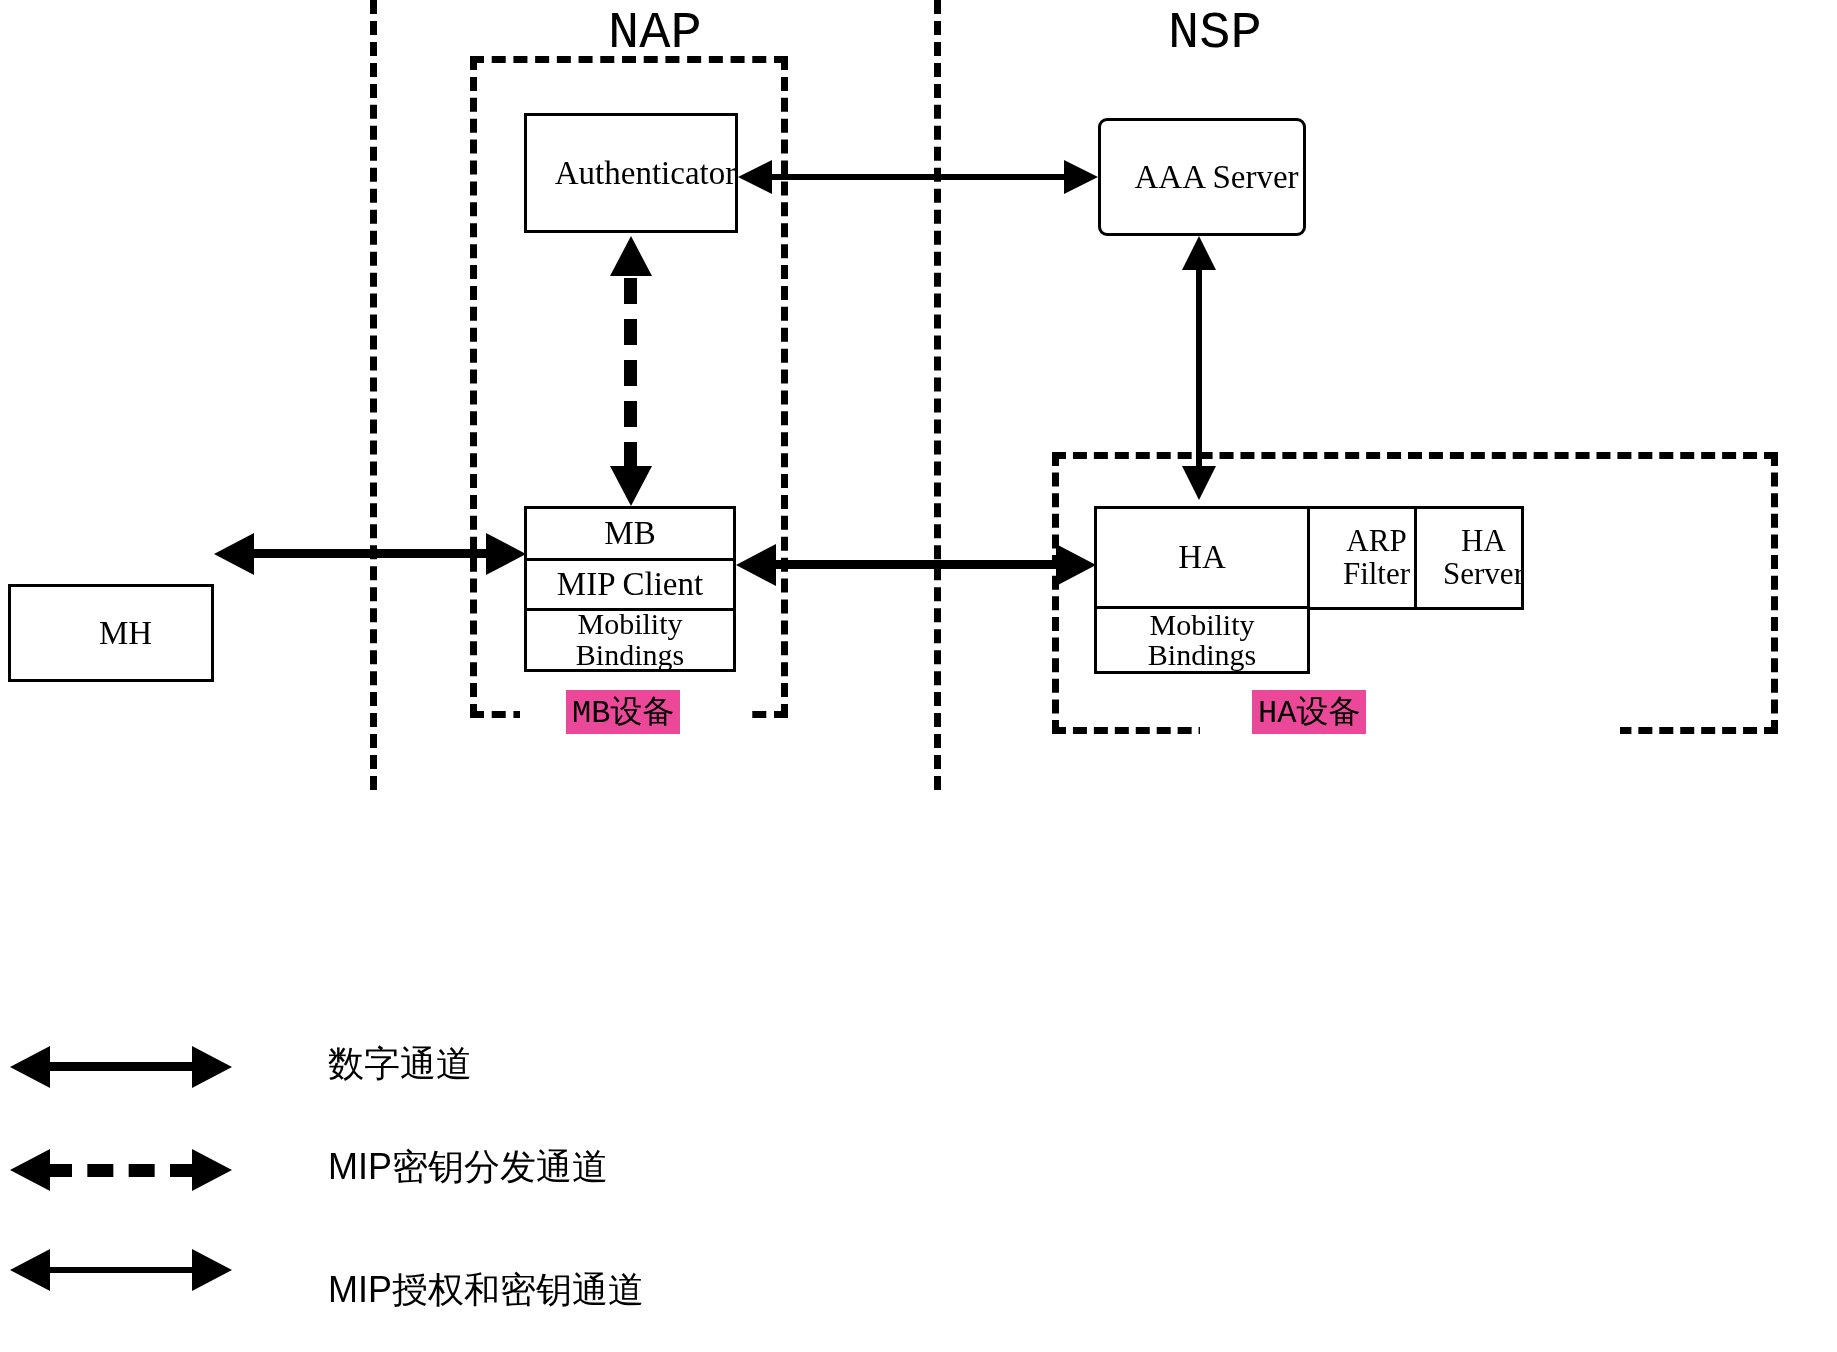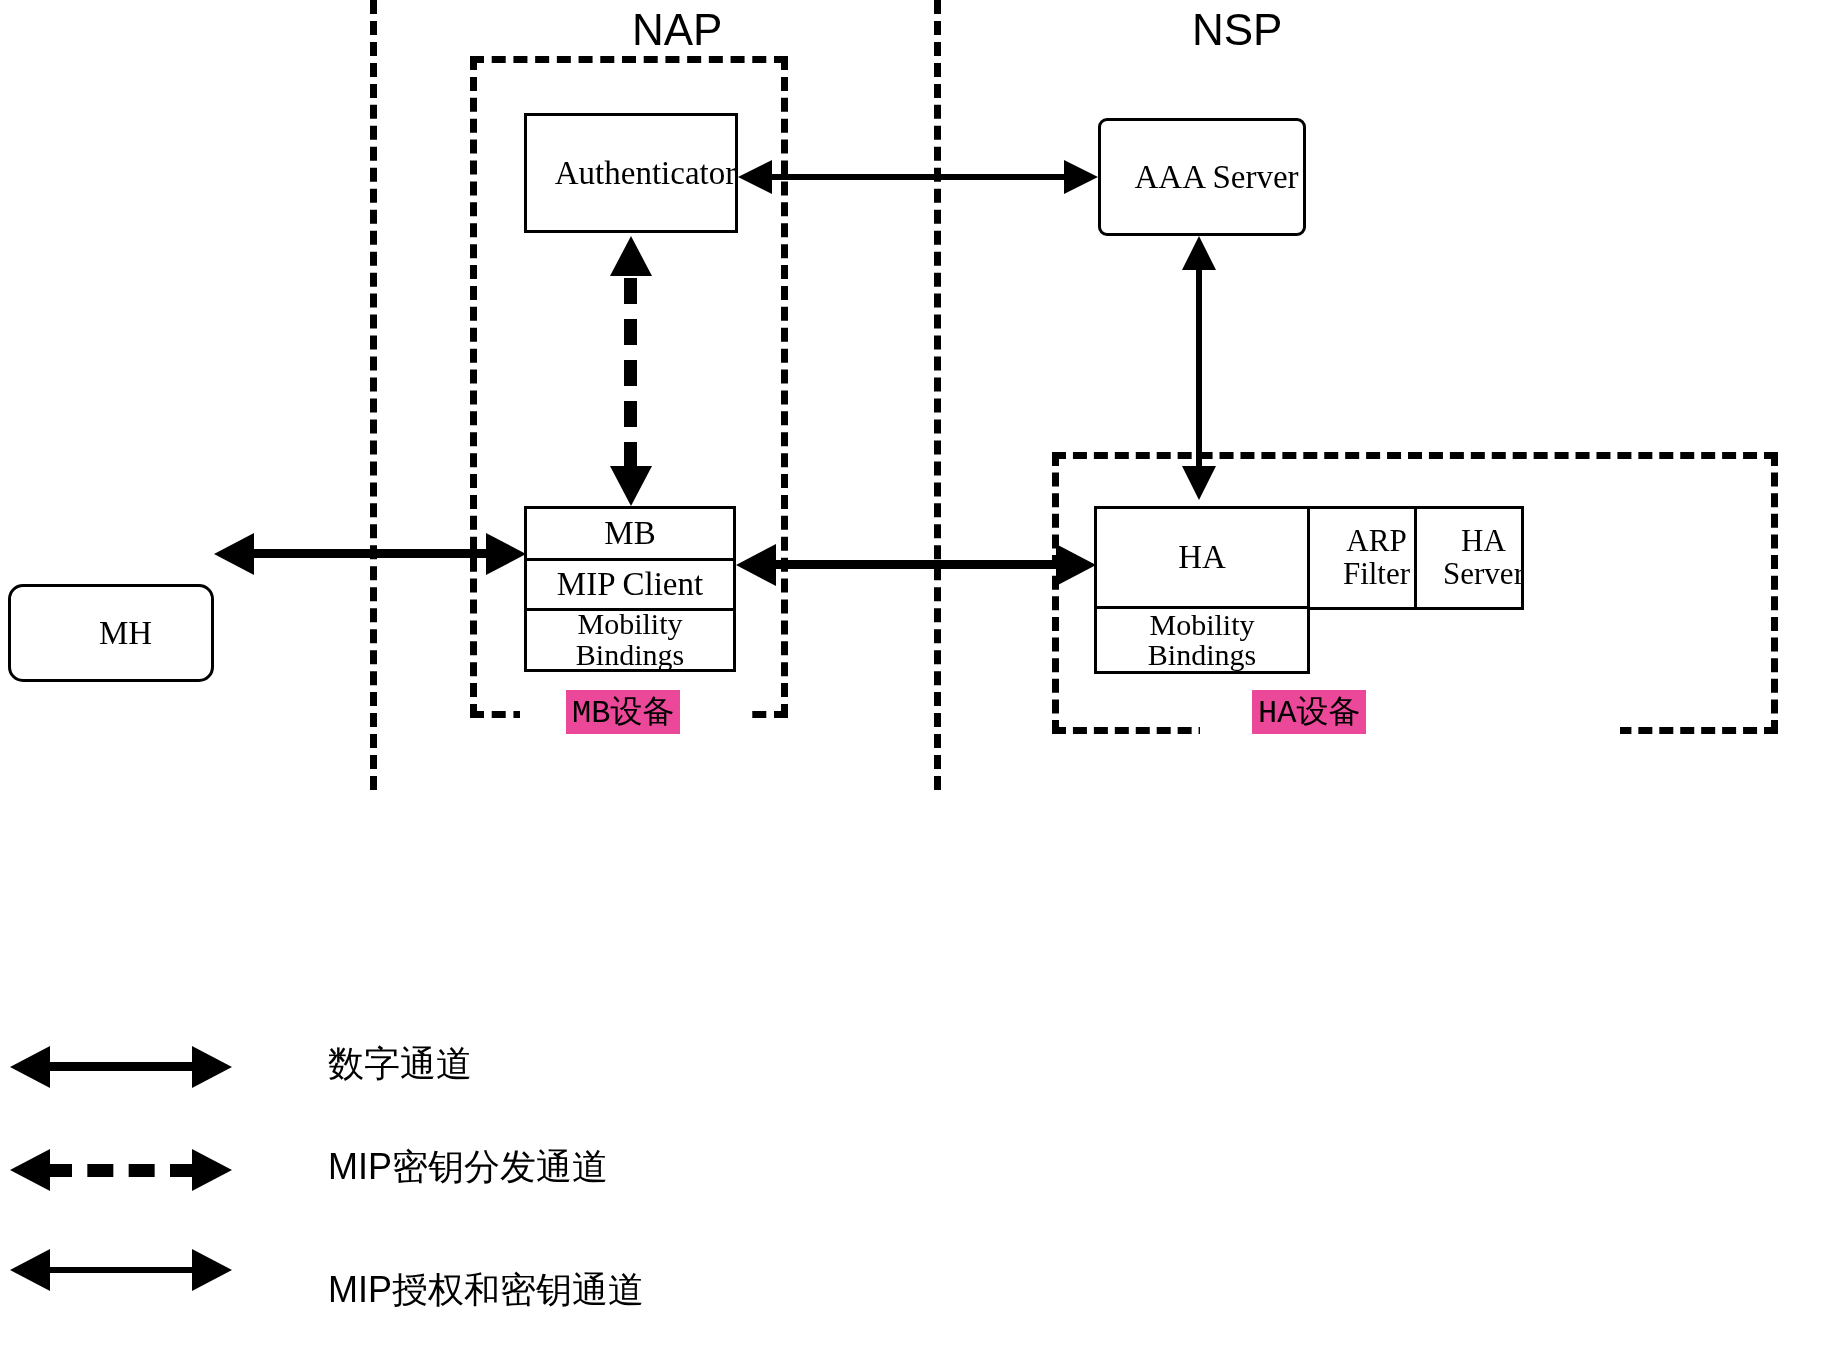--- a/index.html
+++ b/index.html
@@ -15,25 +15,24 @@
     position: relative;
     width: 1837px;
     height: 1352px;
     background: #ffffff;
     overflow: hidden;
   }
   .abs { position: absolute; }
 
   
   .region-title {
-    font-size: 44px;
-    font-family: Liberation Sans, sans-serif;
+    font-size: 52px;
+    font-family: Liberation Mono, monospace;
     line-height: 1;
     white-space: nowrap;
-    margin-left: 24px;
   }
 
   
   .vsep {
     width: 0;
     border-left: 7px dashed #000;
   }
 
   
   .dash-box {
@@ -166,21 +165,21 @@
 
   <div class="abs dash-box" style="left:470px; top:56px; width:318px; height:662px;"></div>
 
   <div class="abs" style="left:520px; top:686px; width:230px; height:46px; background:#fff;"></div>
   <div class="abs dash-caption" style="left:566px; top:690px;">MB设备</div>
 
   <div class="abs dash-box" style="left:1052px; top:452px; width:726px; height:282px;"></div>
   <div class="abs" style="left:1200px; top:688px; width:420px; height:46px; background:#fff;"></div>
   <div class="abs dash-caption" style="left:1252px; top:690px;">HA设备</div>
 
-  <div class="abs node" style="left:8px; top:584px; width:206px; height:98px;border-radius:15px;">
+  <div class="abs node" style="left:8px; top:584px; width:206px; height:98px;">
     <span>MH</span>
   </div>
 
   <div class="abs node" style="left:524px; top:113px; width:214px; height:120px;">
     <span>Authenticator</span>
   </div>
 
   <div class="abs node" style="left:1098px; top:118px; width:208px; height:118px;border-radius:9px;">
     <span>AAA Server</span>
   </div>

